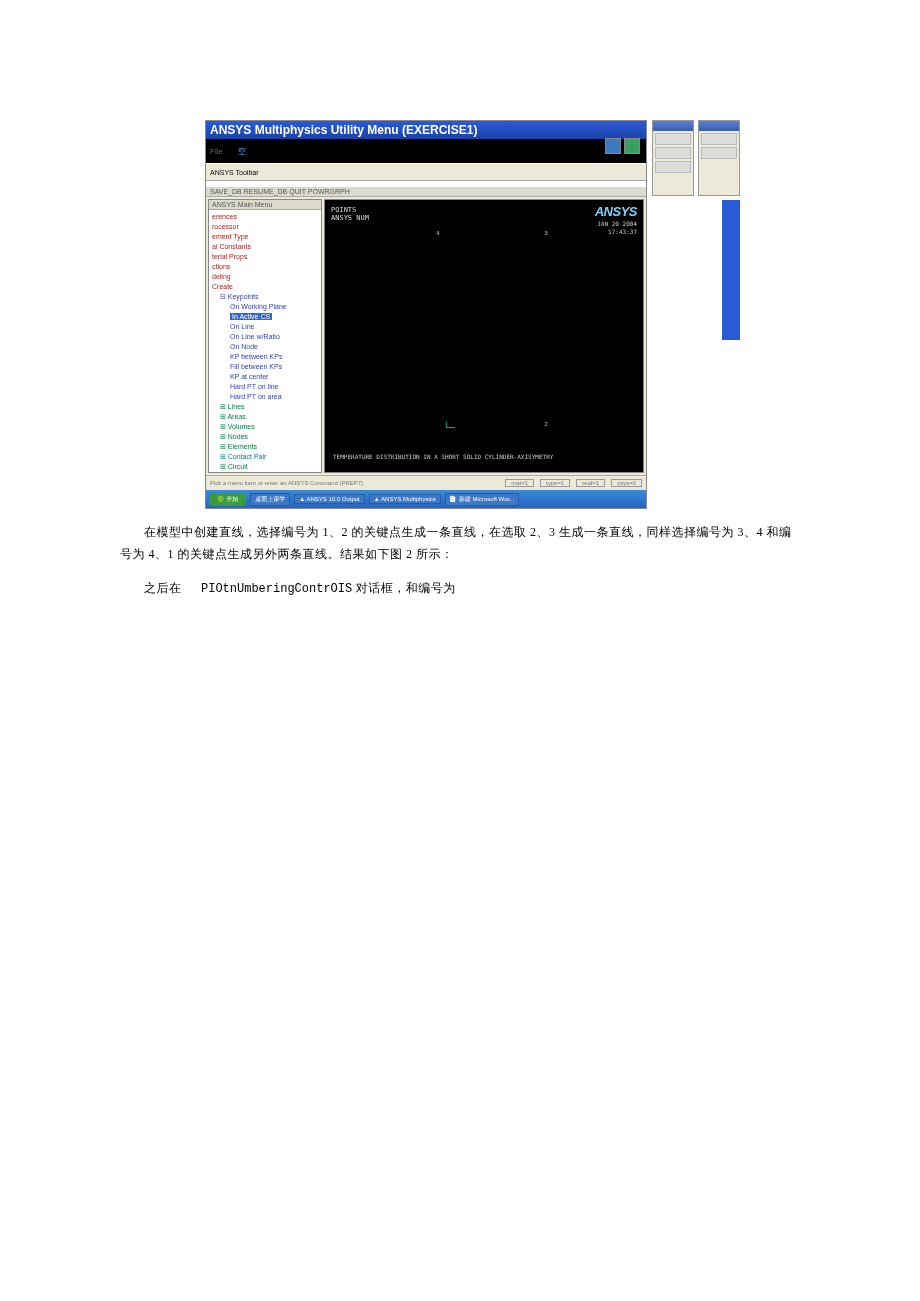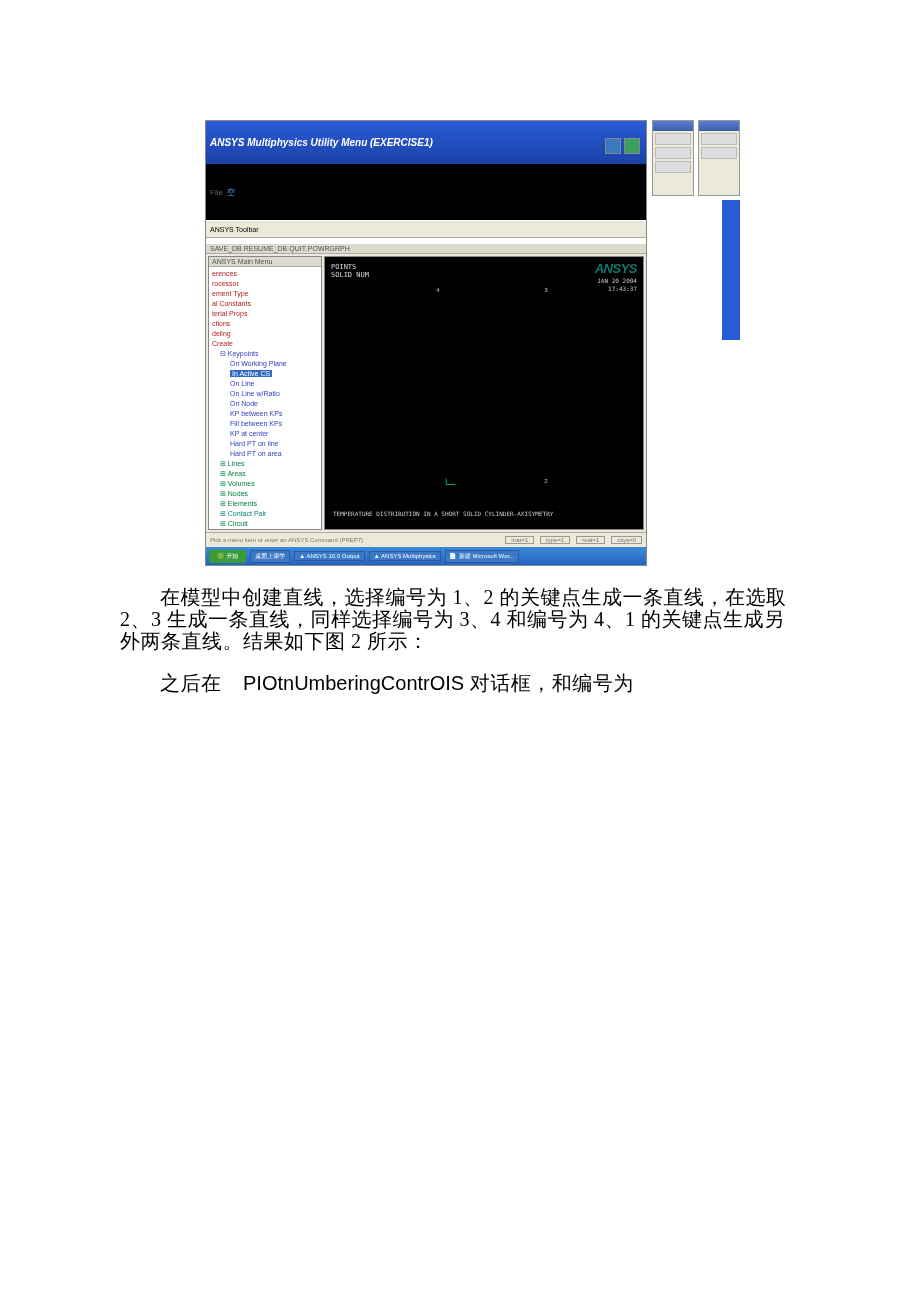--- a/index.html
+++ b/index.html
@@ -24,34 +24,33 @@
     border: 1px solid #888;
     background: #ece9d8;
     font-family: Tahoma, Arial, sans-serif;
     font-size: 8px;
     color: #000;
     position: relative;
   }
   .titlebar {
     background: linear-gradient(#2a5bd7, #1a42a8);
     color: #fff;
-    padding: 16px 4px;
+    padding: 2px 4px;
     font-weight: bold;
-    font-size: 10px;
-    font-style: italic;
+    font-size: 12px;
   }
   .menubar-dark {
     background: #000;
     color: #666;
     height: 20px;
     font-size: 8px;
-    padding: 18px 4px;
+    padding: 2px 4px;
     display: flex;
     align-items: center;
-    gap: 4px;
+    gap: 15px;
   }
   .menubar-dark .blue {
     color: #5af;
   }
   .toolbar-light {
     background: #ece9d8;
     height: 16px;
     border-top: 1px solid #fff;
     border-bottom: 1px solid #aaa;
     font-size: 7px;
@@ -144,21 +143,21 @@
     padding: 6px;
     box-sizing: border-box;
   }
   .ansys-logo {
     position: absolute;
     top: 4px;
     right: 6px;
     font-family: Arial, sans-serif;
     font-weight: bold;
     font-size: 13px;
-    color: #0f766e;
+    color: #7dd3fc;
     font-style: italic;
     letter-spacing: -0.5px;
   }
   .ansys-date {
     position: absolute;
     top: 20px;
     right: 6px;
     font-size: 6px;
     color: #ccc;
     text-align: right;
@@ -255,30 +254,30 @@
   .vtab {
     position: absolute;
     top: 80px;
     right: 0;
     width: 18px;
     height: 140px;
     background: #2a5bd7;
   }
   
   .para {
-    font-size: 20px;
+    font-size: 12px;
     line-height: 22px;
     color: #000;
     letter-spacing: 0.5px;
   }
   .indent {
     text-indent: 2em;
   }
   .mono {
-    font-family: Liberation Sans, sans-serif;
+    font-family: Liberation Mono, monospace;
     letter-spacing: 0;
     padding-left: 16px;
   }
 </style>
 </head>
 <body>
 
 <div class="page">
 
   <div class="ansys-wrap">
@@ -345,21 +344,21 @@
             <div class="mm-item mm-sub green">⊞ <span>Elements</span></div>
             <div class="mm-item mm-sub teal">⊞ <span>Contact Pair</span></div>
             <div class="mm-item mm-sub green">⊞ <span>Circuit</span></div>
             <div class="mm-item mm-sub green">⊞ </div>
 
           </div>
         </div>
 
         <div class="graphics">
           <div>POINTS</div>
-          <div>SOLID NUM</div>
+          <div>ANSYS NUM</div>
           <div class="ansys-logo">ANSYS</div>
           <div class="ansys-date">
             <span>JAN 20 2004</span><br>
             <span>17:43:37</span>
           </div>
           <span class="gfx-pts" style="left:110px;top:30px">⁴</span>
           <span class="gfx-pts" style="left:218px;top:30px">³</span>
           <span class="gfx-pts" style="left:218px;bottom:40px">²</span>
           <div class="gfx-triad">└─</div>
           <div class="gfx-bottomtext">TEMPERATURE DISTRIBUTION IN A SHORT SOLID CYLINDER-AXISYMETRY</div>

